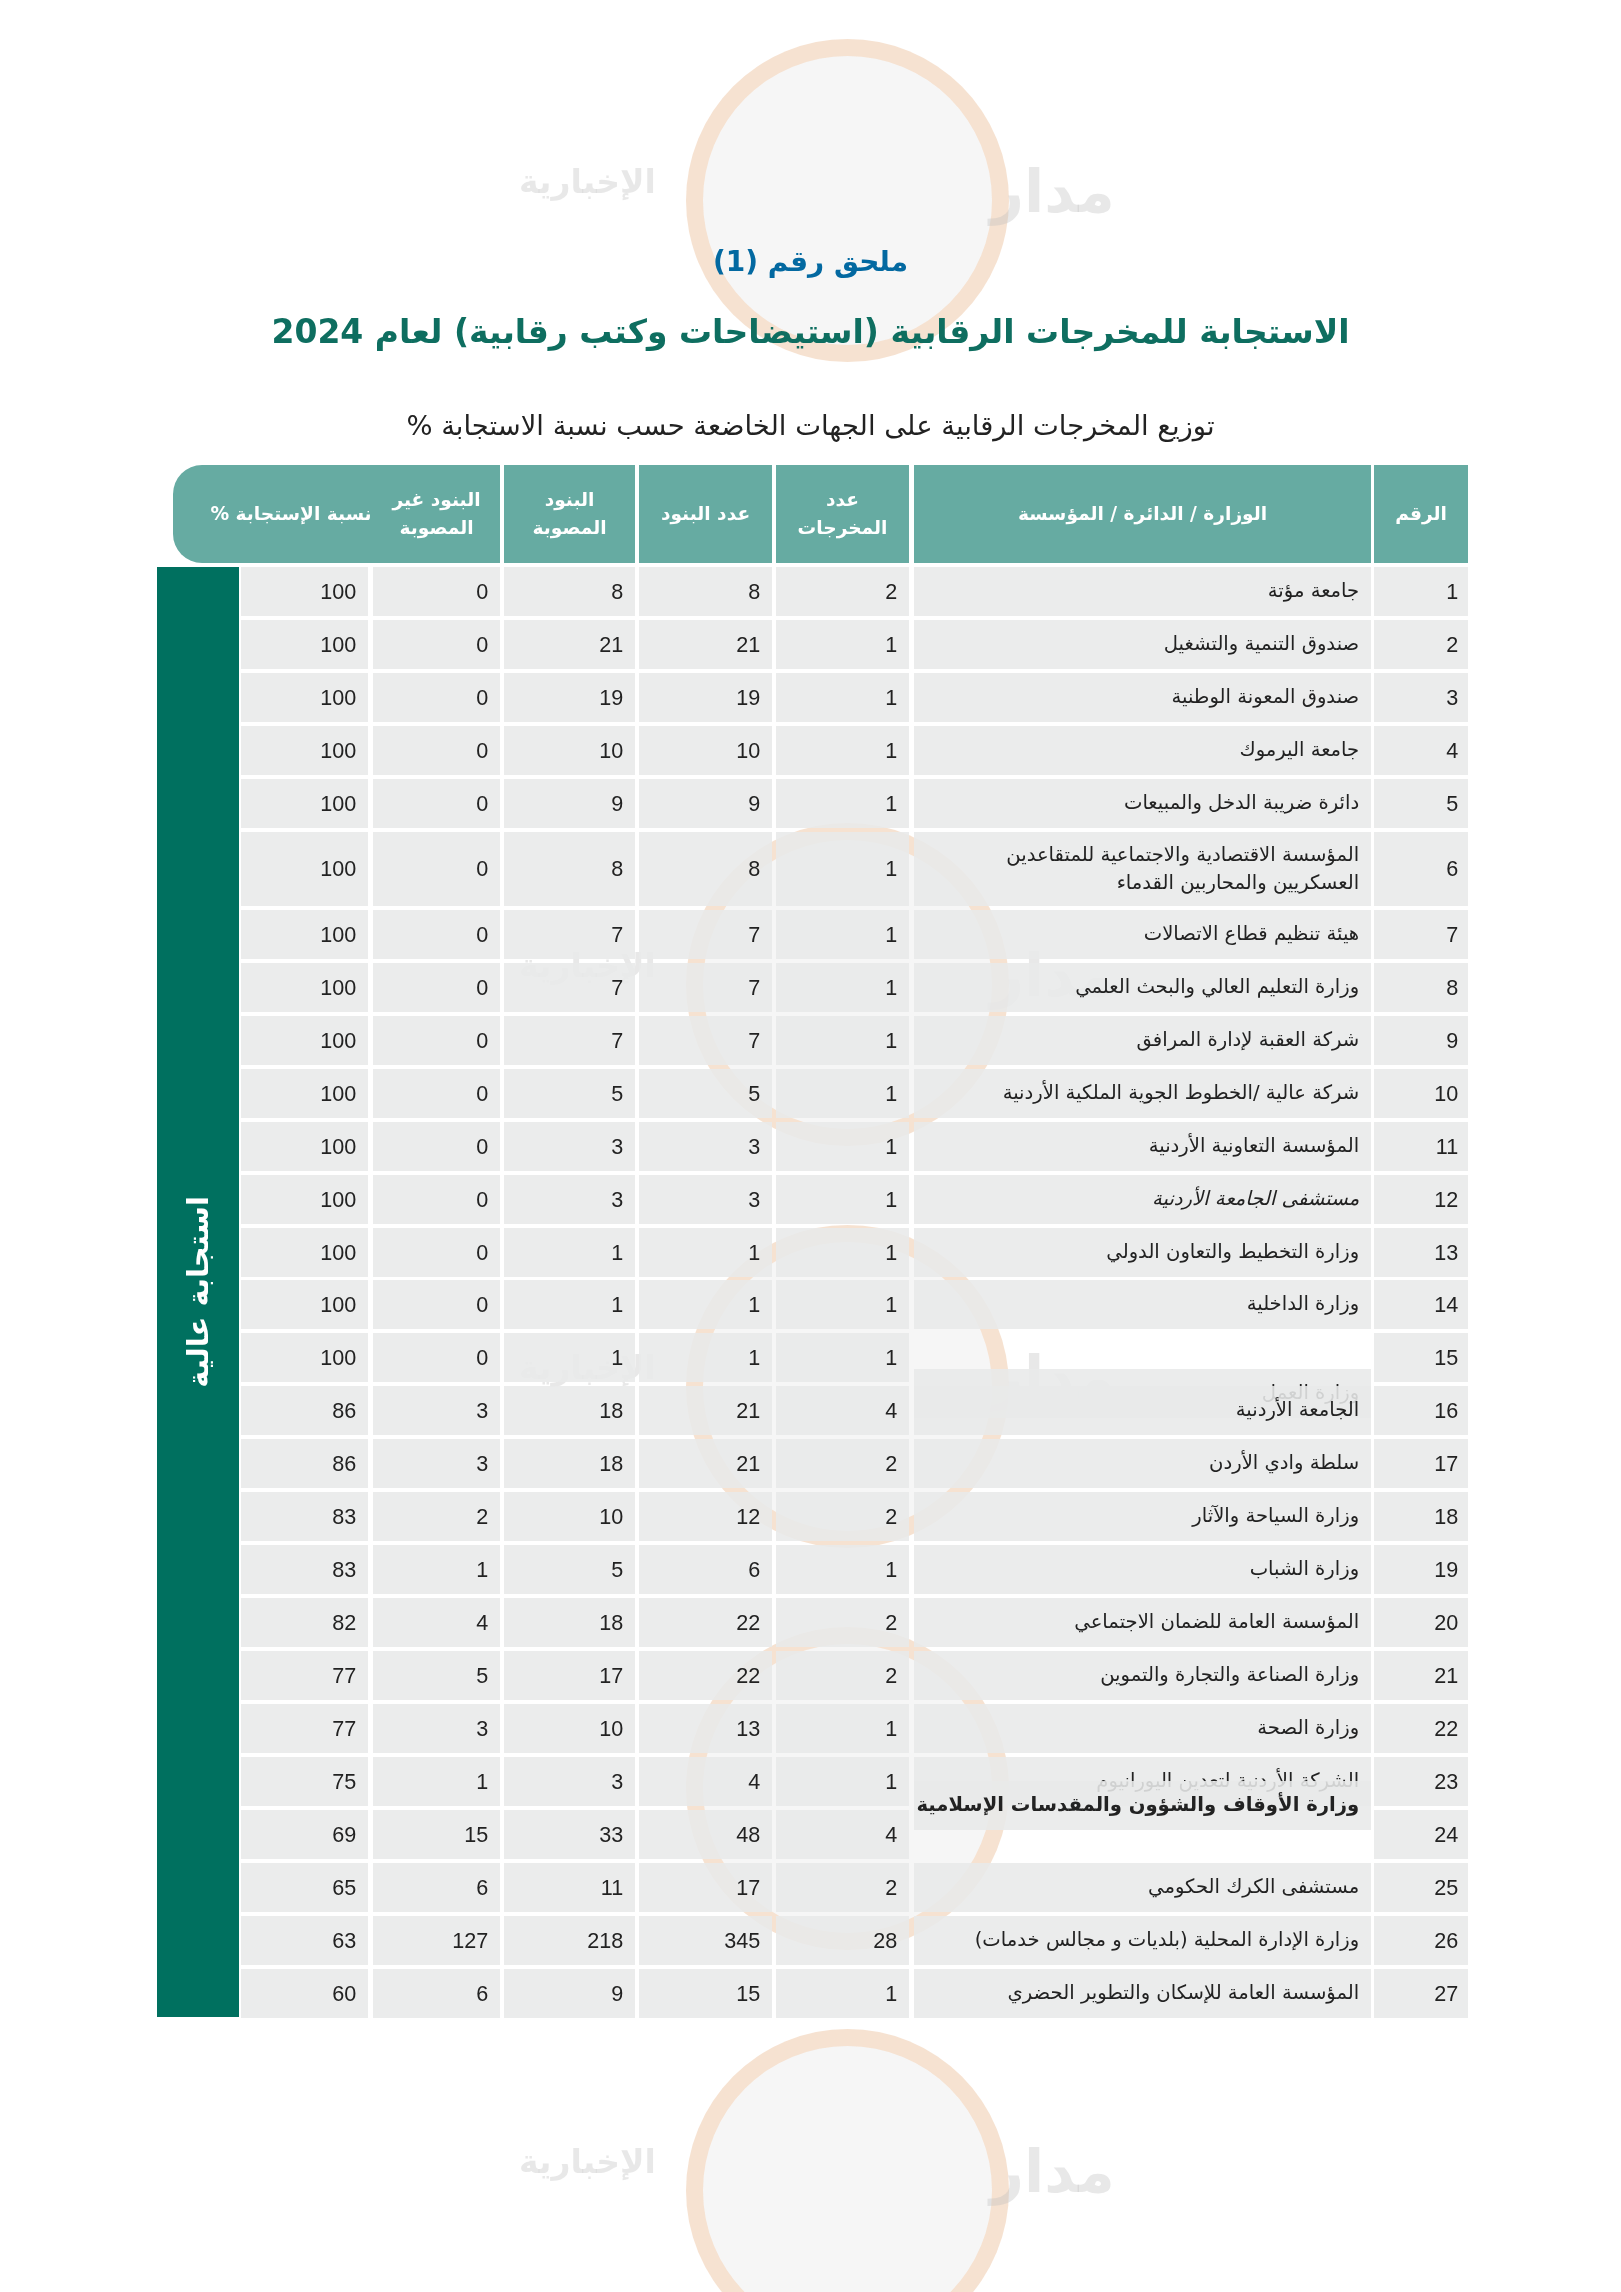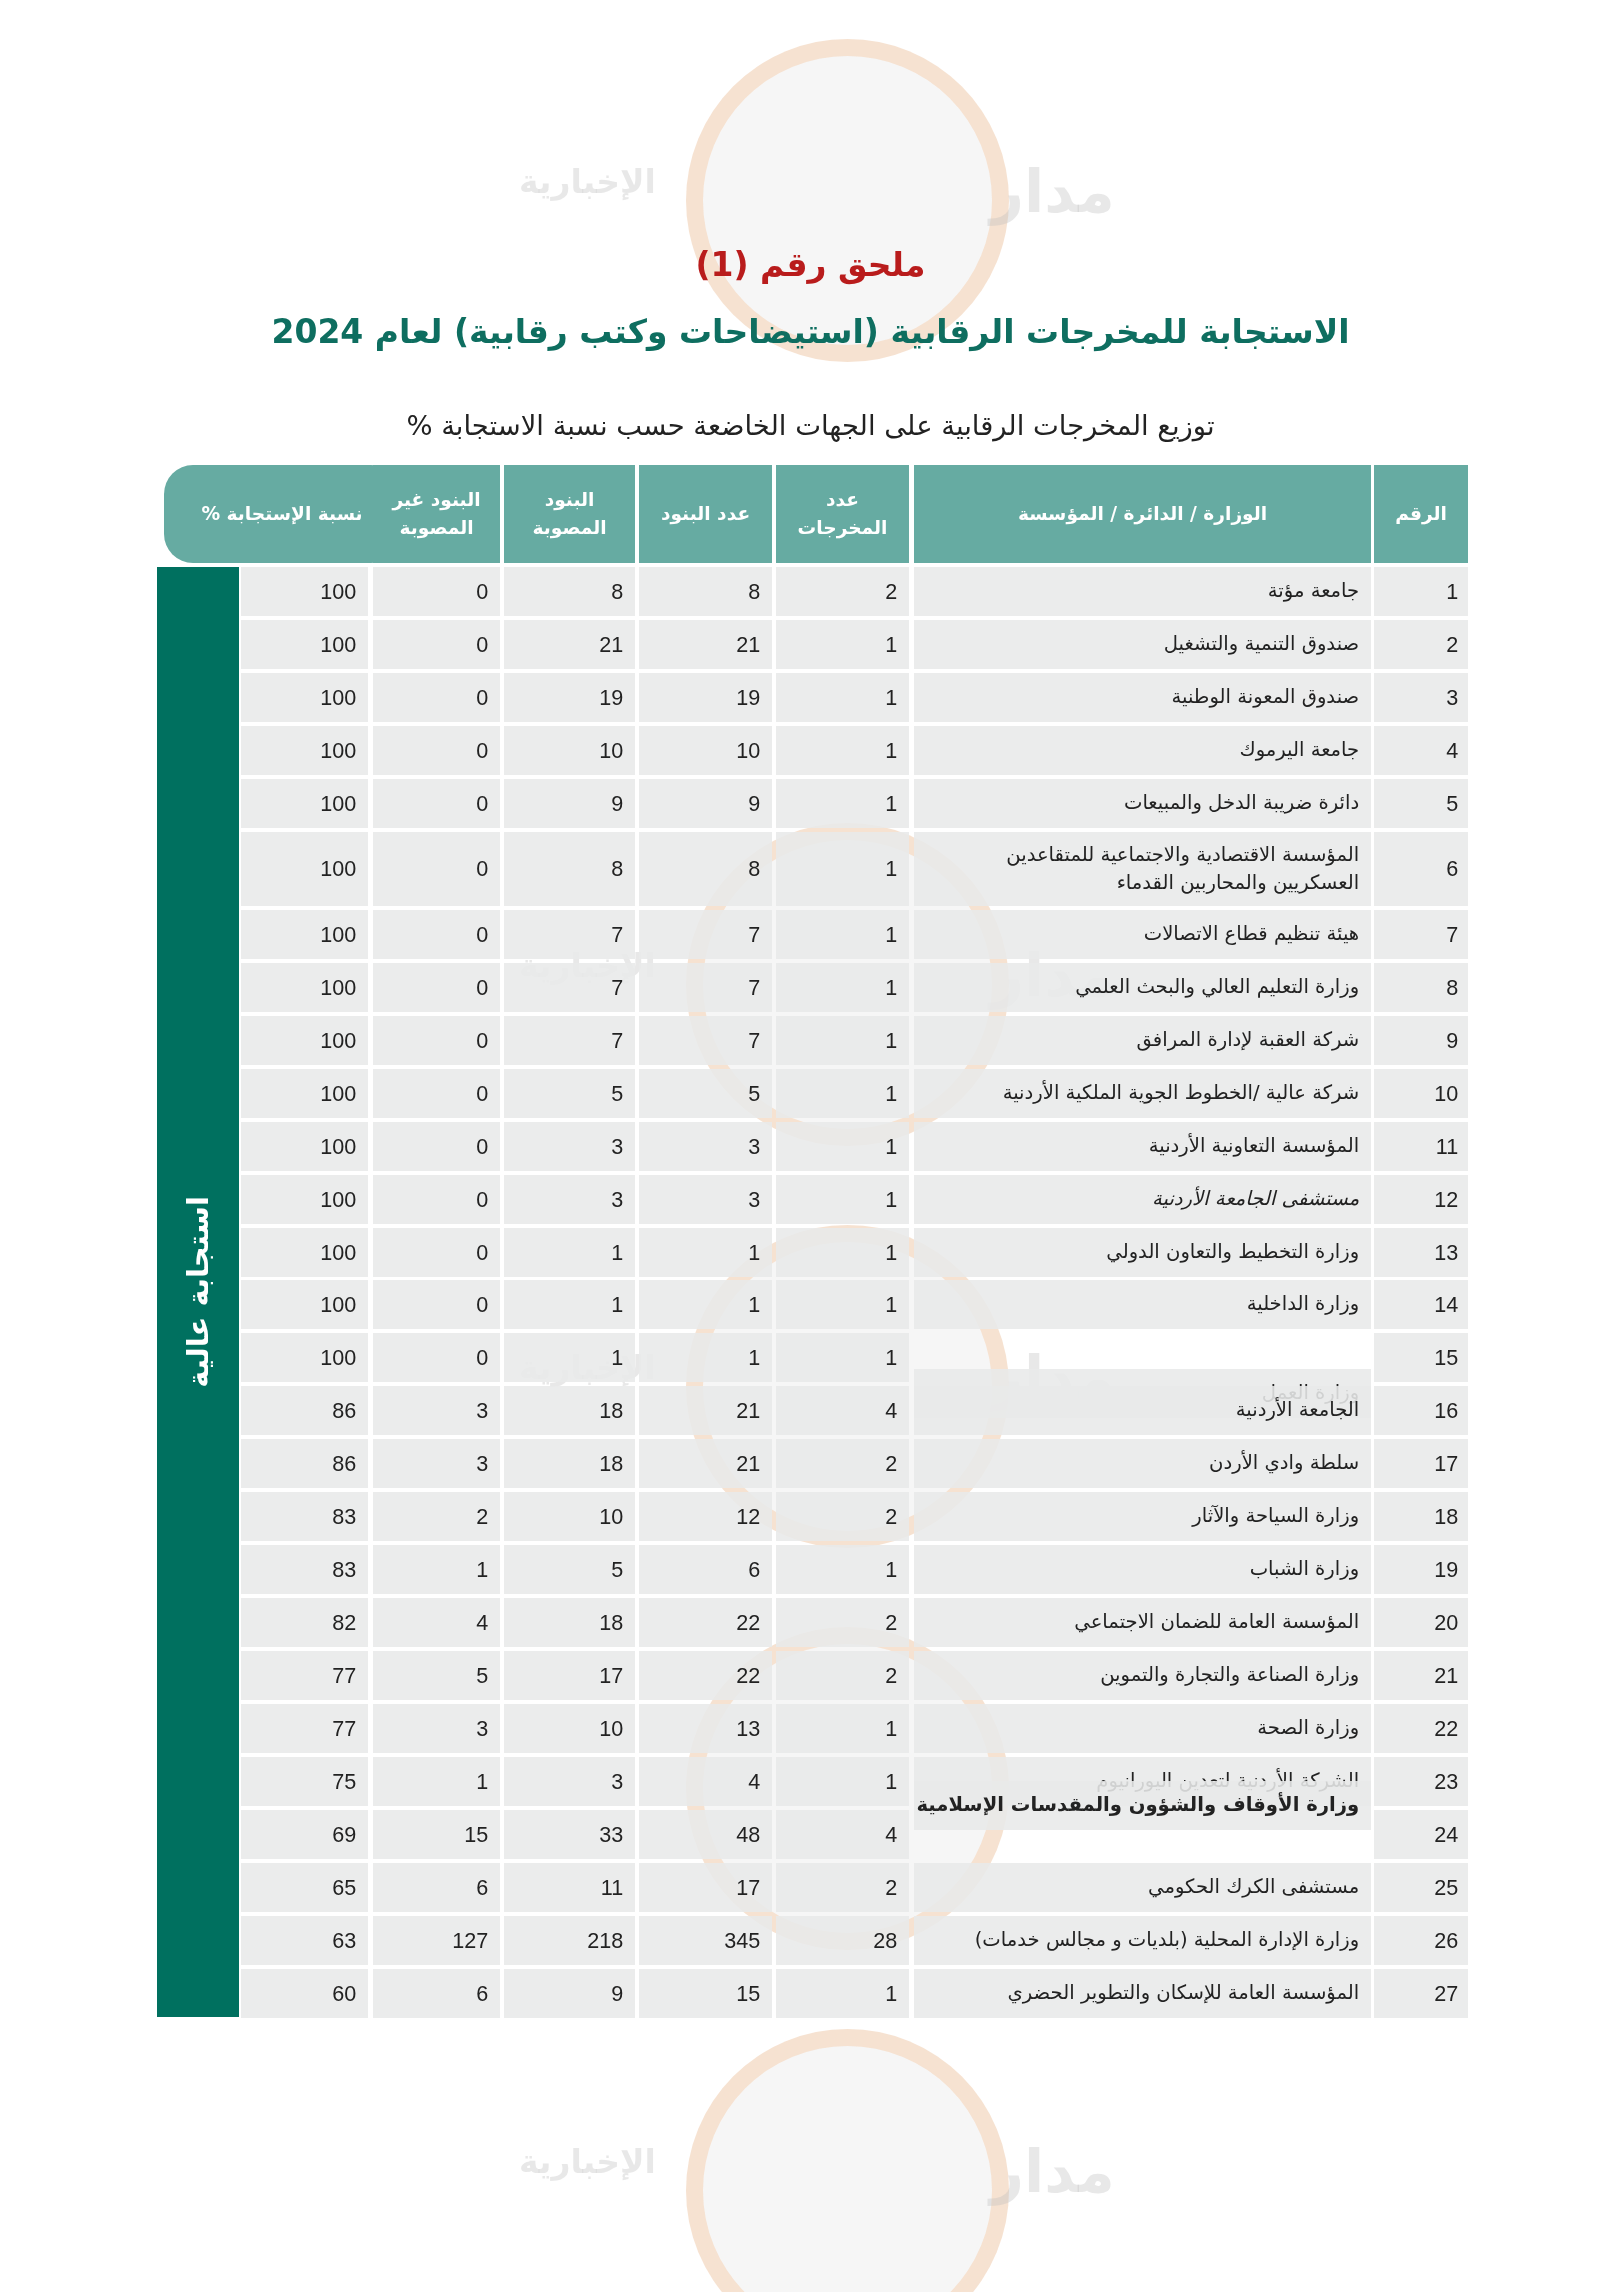--- a/index.html
+++ b/index.html
@@ -1,20 +1,20 @@
 <!DOCTYPE html>
 <html><head>
 <meta charset="utf-8">
 <style>
   html, body { margin:0; padding:0; background:#ffffff; }
   body { width:1621px; height:2293px; position:relative; overflow:hidden; font-family:"DejaVu Sans", sans-serif; }
   .watermark { position:absolute; left:510px; pointer-events:none; }
   .wm-clock { position:absolute; width:323px; height:323px; border-radius:50%; border:17.6px solid rgba(245,190,140,0.35); background:rgba(230,230,230,0.35); box-sizing:border-box; }
   .wm-text { position:absolute; color:rgba(190,190,190,0.35); font-weight:bold; font-family:"DejaVu Sans", sans-serif; }
-  .title1 { position:absolute; top:245px; left:0; width:1621px; text-align:center; color:#b91c1c; font-weight:bold; font-size:33px; }
+  .title1 { position:absolute; top:245px; left:0; width:1621px; text-align:center; color:#0369a1; font-weight:bold; font-size:28px; }
   .title2 { position:absolute; top:312px; left:0; width:1621px; text-align:center; color:#0e6e60; font-weight:bold; font-size:33px; }
   .subtitle { position:absolute; top:410px; left:0; width:1621px; text-align:center; color:#222; font-size:27.4px; }
   .table { position:absolute; left:157px; top:465px; width:1313px; }
   .hdr { position:absolute; top:0; height:98px; background:#66aba2; color:#fff; font-weight:bold; font-size:18.6px; display:flex; align-items:center; justify-content:center; text-align:center; line-height:1.5; box-sizing:border-box; padding:3.9px; }
   .band { position:absolute; left:0; width:82px; background:#00705f; display:flex; align-items:center; justify-content:center; }
   .band-label { color:#fff; font-weight:bold; font-size:29px; writing-mode:vertical-rl; transform:rotate(180deg); white-space:nowrap; }
   .cell { position:absolute; background:rgba(232,233,233,0.88); font-size:21.6px; color:#222; display:flex; align-items:center; box-sizing:border-box; font-family:"Liberation Sans", sans-serif; }
   .num { justify-content:flex-end; padding-right:11.8px; }
   .name { justify-content:flex-start; direction:rtl; padding-right:11.8px; font-family:"DejaVu Sans", sans-serif; font-size:19.6px; line-height:1.45; }
   .idx { justify-content:flex-end; padding-right:9.8px; }
@@ -44,21 +44,21 @@
 <div class="wm-text" style="left:990px; top:1343px; font-size:59px;">مدار</div>
 <div class="wm-text" style="left:519px; top:1348px; font-size:33px;">الإخبارية</div>
 <div class="wm-text" style="left:990px; top:2137px; font-size:59px;">مدار</div>
 <div class="wm-text" style="left:519px; top:2142px; font-size:33px;">الإخبارية</div>
 
 <div class="title1" dir="rtl">ملحق رقم (1)</div>
 <div class="title2" dir="rtl">الاستجابة للمخرجات الرقابية (استيضاحات وكتب رقابية) لعام 2024</div>
 <div class="subtitle" dir="rtl">توزيع المخرجات الرقابية على الجهات الخاضعة حسب نسبة الاستجابة %</div>
 
 <div class="table">
-  <div class="hdr" style="left:7px; width:236px;border-radius:29px;" dir="rtl">نسبة الإستجابة %</div>
+  <div class="hdr" style="left:16px; width:236px;border-radius:29px;" dir="rtl">نسبة الإستجابة %</div>
   <div class="hdr" style="left:216px; width:127px;" dir="rtl">البنود غير المصوبة</div>
   <div class="hdr" style="left:347px; width:131px;" dir="rtl">البنود المصوبة</div>
   <div class="hdr" style="left:482px; width:133px;" dir="rtl">عدد البنود</div>
   <div class="hdr" style="left:619px; width:133px;" dir="rtl">عدد المخرجات</div>
   <div class="hdr" style="left: 757px; width: 457px;" dir="rtl">الوزارة / الدائرة / المؤسسة</div>
   <div class="hdr" style="left: 1217px; width: 94px; display: flex;">الرقم</div>
 
   <div class="band" style="top:102px; height:1450px;">
     <span class="band-label">استجابة عالية</span>
   </div>

